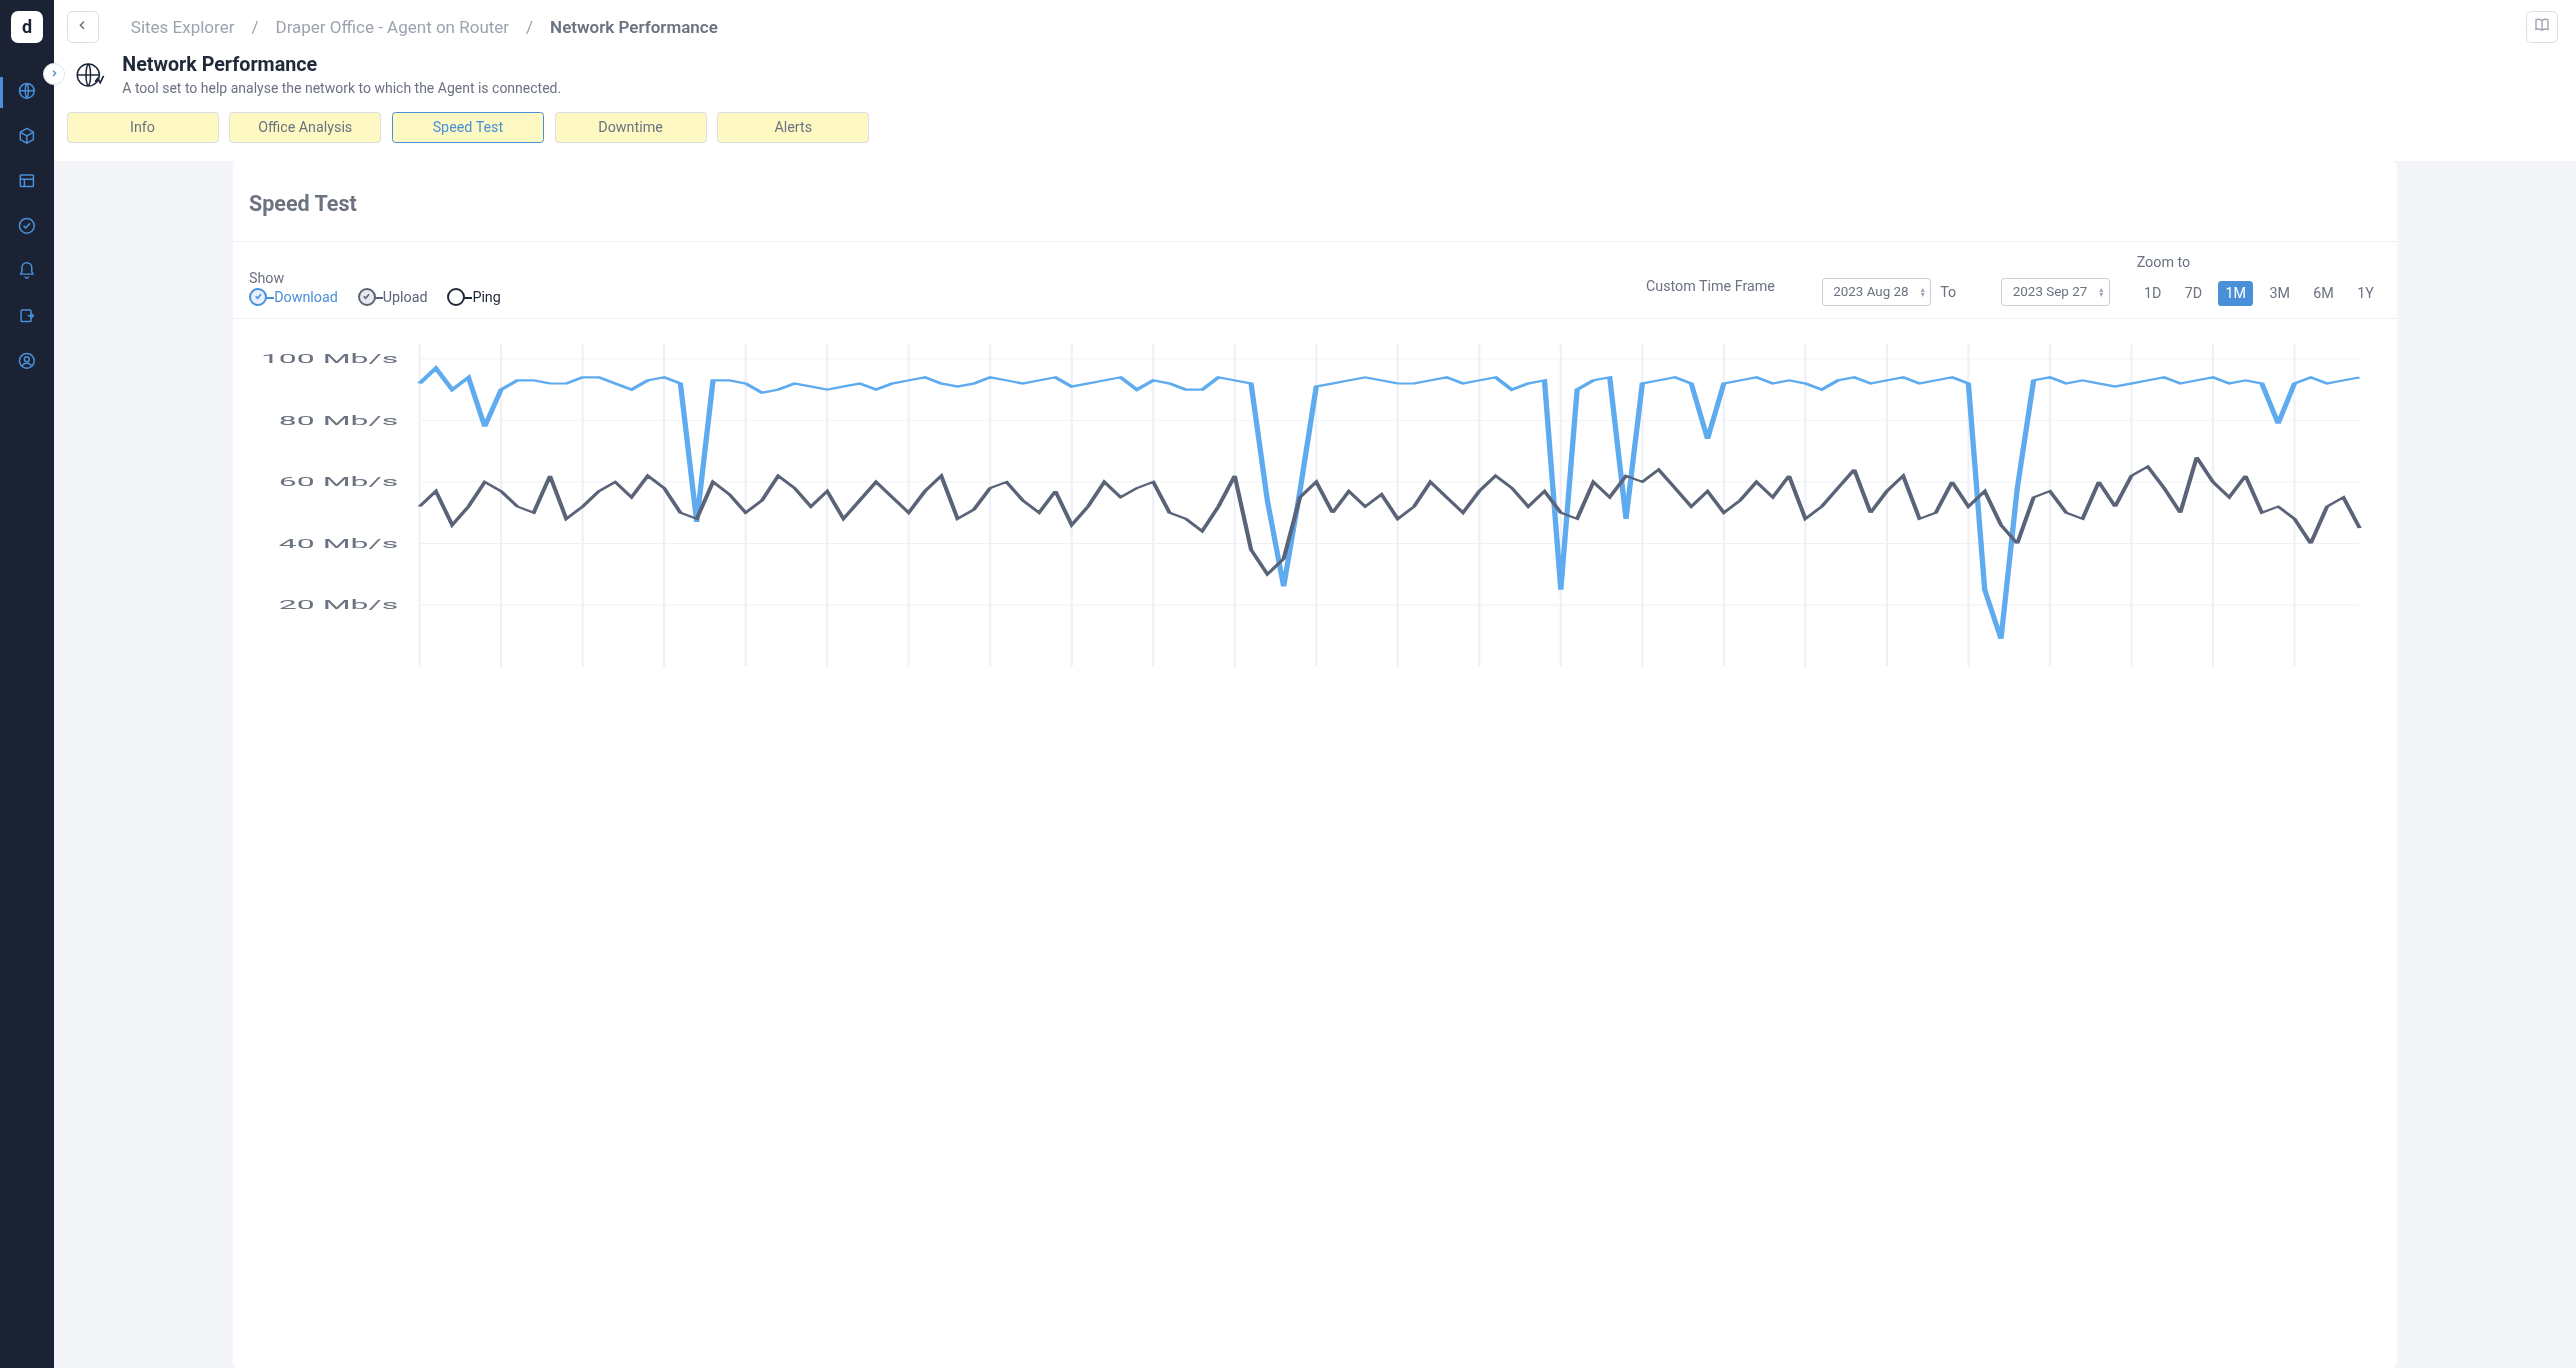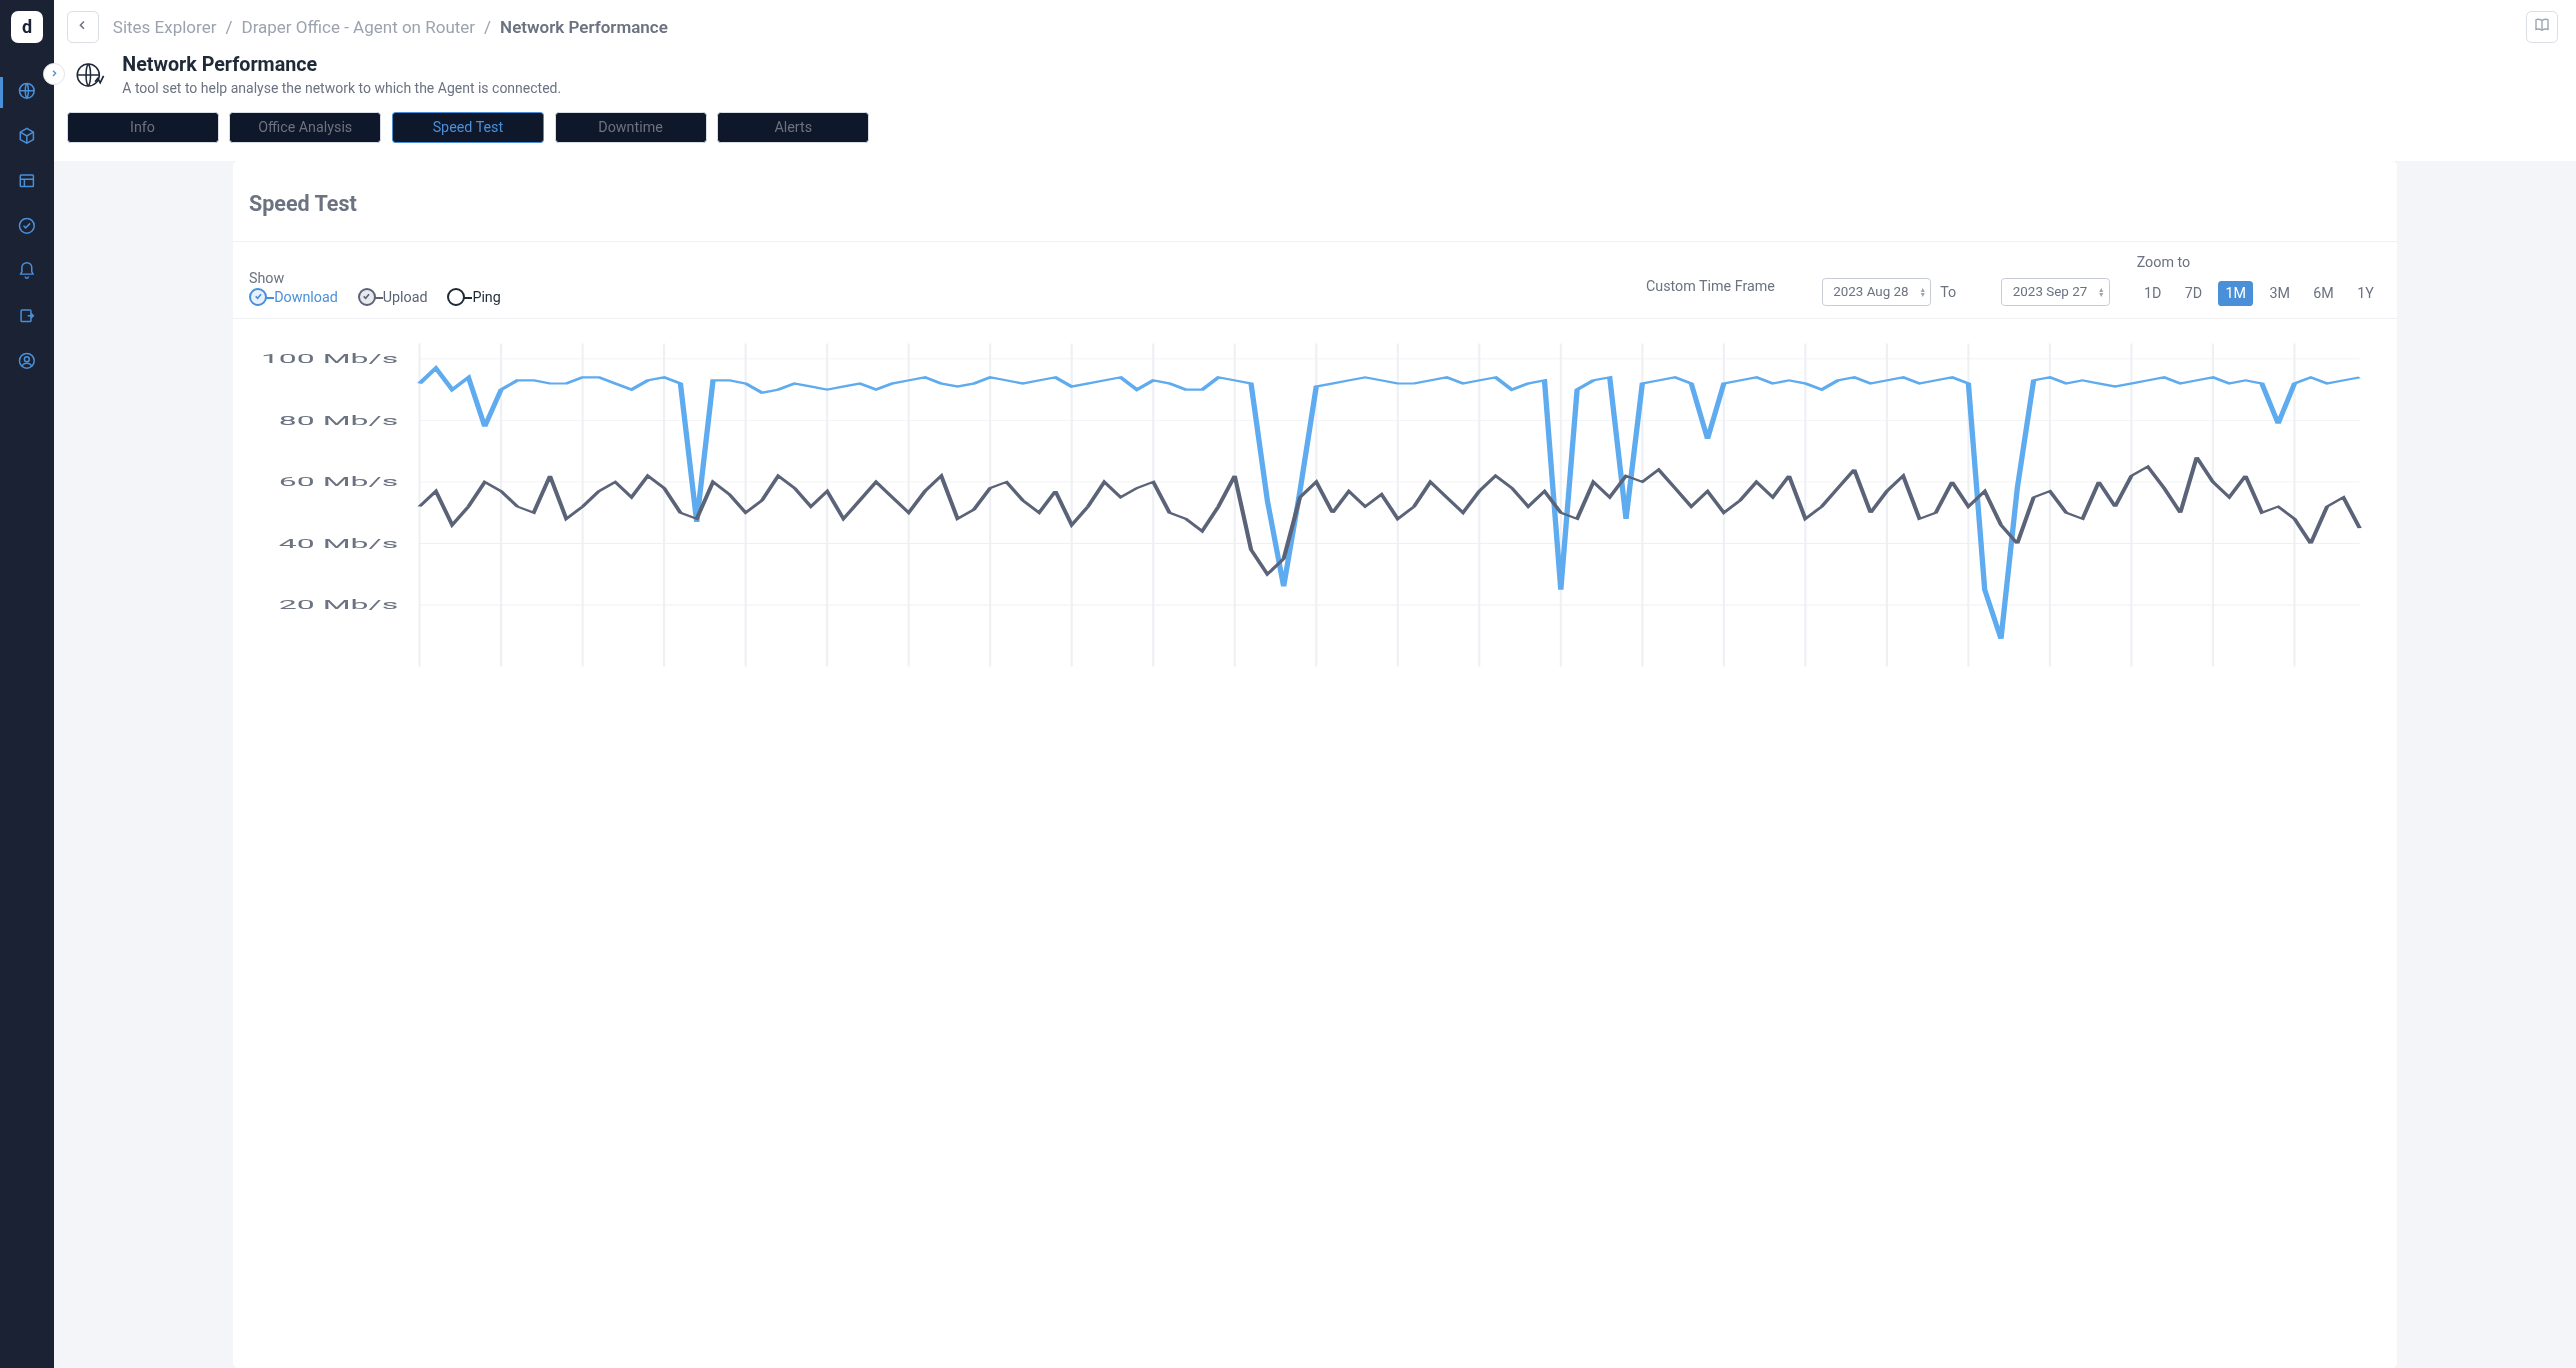--- a/index.html
+++ b/index.html
@@ -67,21 +67,21 @@
 .back-btn {
   width: 32px; height: 32px;
   border: 0.9px solid #d9dde4;
   border-radius: 5.4px;
   background: #fff;
   display: flex; align-items: center; justify-content: center;
   color: #6b7280;
   cursor: pointer;
   margin-right: 14.3px;
 }
-.breadcrumb { display: flex; align-items: center; gap: 9px; font-size: 17px; color: #9ca3af; }
+.breadcrumb { display: flex; align-items: center; gap: 17px; font-size: 17px; color: #9ca3af; margin-left: 18px; }
 .breadcrumb a { color: #9ca3af; text-decoration: none; cursor: pointer; }
 .breadcrumb .current { color: #6b7280; font-weight: 600; }
 .help-btn {
   margin-left: auto;
   width: 32px; height: 32px;
   border: 0.9px solid #d9dde4; border-radius: 5.4px;
   display: flex; align-items: center; justify-content: center;
   color: #9ca3af; cursor: pointer;
 }
 
@@ -103,21 +103,21 @@
 .tab {
   flex: 0 0 auto;
   width: 152px;
   text-align: center;
   padding: 6.3px 0;
   border: 0.9px solid #d9dde4;
   border-radius: 3.6px;
   font-size: 14.3px;
   color: #6b7280;
   cursor: pointer;
-  background: #0f172a;
+  background: #fef9c3;
 }
 .tab.active {
   border-color: #4a90d9;
   color: #4a90d9;
 }
 
 
 .content-wrap {
   flex: 1;
   background: #f3f5f8;

